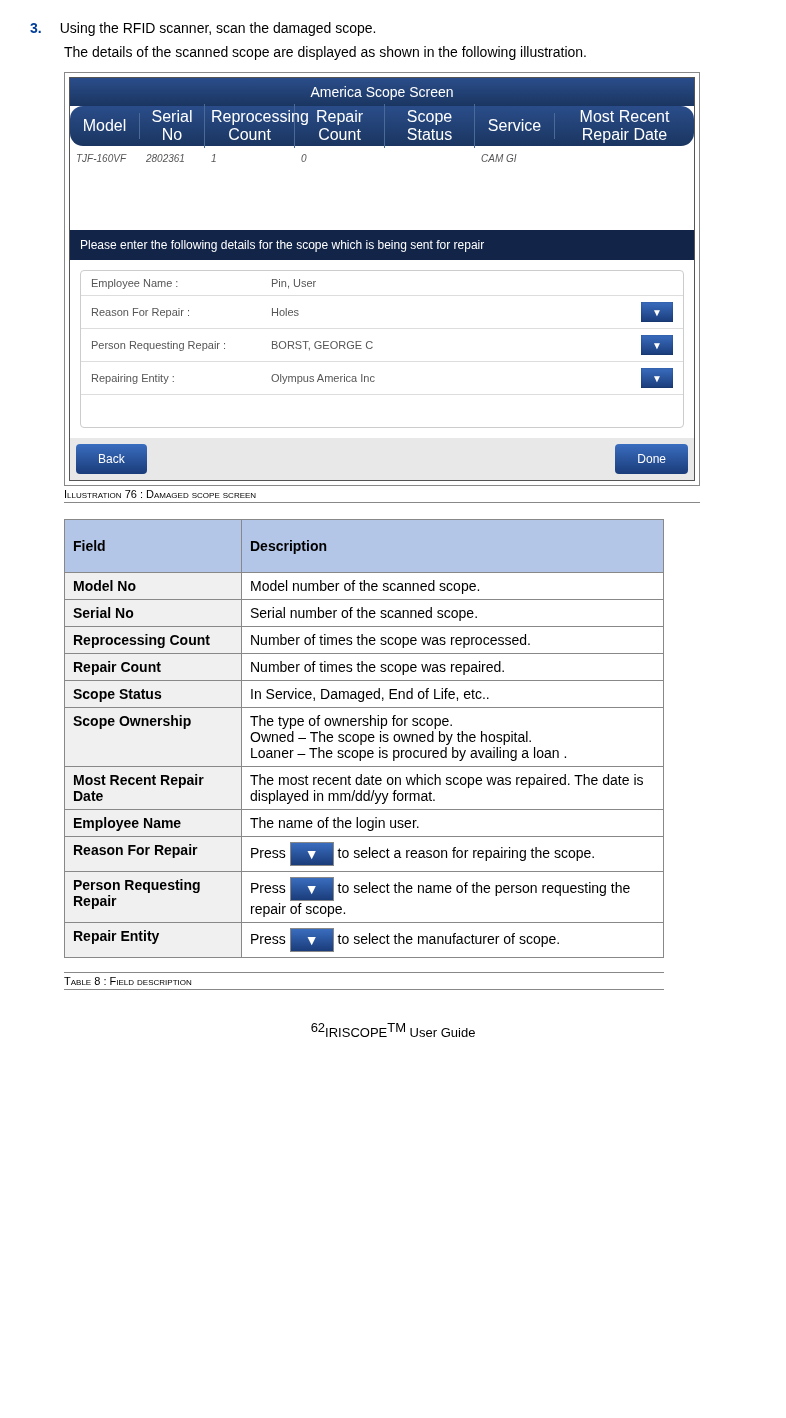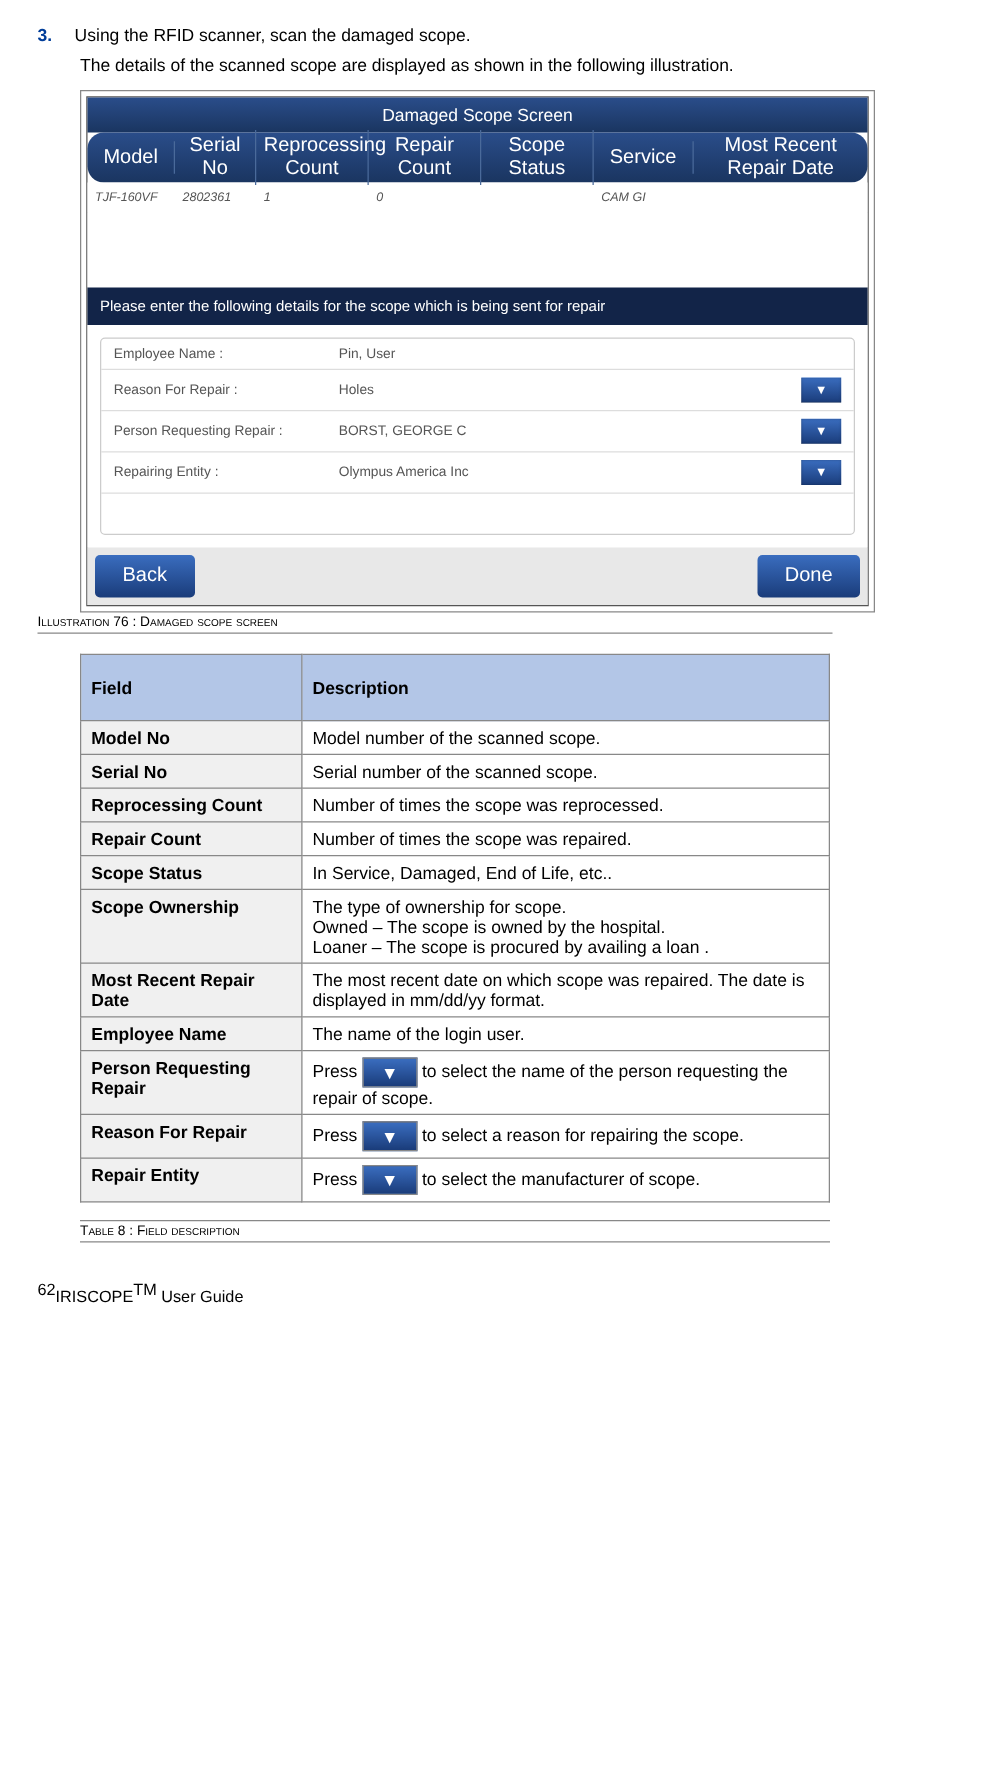--- a/index.html
+++ b/index.html
@@ -128,24 +128,25 @@
       background: #e8e8e8;
       display: flex;
       justify-content: space-between;
       padding: 6px;
     }
     .app-button {
       background: linear-gradient(#3a6dbf, #1a3c7a);
       color: #fff;
       padding: 8px 22px;
       border-radius: 4px;
-      font-size: 16px;
+      font-size: 12px;
     }
     
     .caption {
+      margin-left: 34px;
       font-size: 11px;
       font-variant: small-caps;
       margin-top: 2px;
       border-bottom: 1px solid #888;
       width: 636px;
       padding-bottom: 2px;
       margin-bottom: 16px;
     }
     
     
@@ -191,40 +192,40 @@
       margin-top: 14px;
       border-top: 1px solid #888;
       border-bottom: 1px solid #888;
       width: 600px;
       padding: 2px 0 2px 0;
       display: inline-block;
     }
     .footer {
       margin-top: 30px;
       display: flex;
-      justify-content: flex-start;
+      justify-content: center;
       font-size: 13px;
     }
     .tm { font-size: 13px; vertical-align: super; }
   </style>
 </head>
 <body>
 
 
 
 <div class="step-line">
   <span class="step-number">3.</span>
   <span class="step-text">Using the RFID scanner, scan the damaged scope.</span>
 </div>
 <div class="step-para">The details of the scanned scope are displayed as shown in the following illustration.</div>
 
 
 <div class="screenshot-border">
   <div class="screenshot-inner">
-    <div class="app-header">Damaged Scope Screen</div>
+    <div class="app-header">America Scope Screen</div>
     <div class="scope-table-header">
       <div class="scope-th" style="width:70px">Model</div>
       <div class="scope-th" style="width:65px">Serial No</div>
       <div class="scope-th" style="width:90px">Reprocessing Count</div>
       <div class="scope-th" style="width:90px">Repair Count</div>
       <div class="scope-th" style="width:90px">Scope Status</div>
       <div class="scope-th" style="width:80px">Service</div>
       <div class="scope-th" style="flex:1;border-right:none">Most Recent Repair Date</div>
     </div>
     <div class="scope-data-row">
@@ -305,26 +306,26 @@
       </tr>
       <tr>
         <td class="field">Most Recent Repair Date</td>
         <td>The most recent date on which scope was repaired. The  date is displayed in mm/dd/yy format.</td>
       </tr>
       <tr>
         <td class="field">Employee Name</td>
         <td>The name of the login user.</td>
       </tr>
       <tr>
+        <td class="field">Reason For Repair</td>
+        <td>Press <span class="dropdown-icon-inline">▼</span> to select a reason for repairing the scope.</td>
+      </tr>
+      <tr>
         <td class="field">Person Requesting Repair</td>
         <td>Press <span class="dropdown-icon-inline">▼</span> to select the name of the person requesting the repair of scope.</td>
-      </tr>
-      <tr>
-        <td class="field">Reason For Repair</td>
-        <td>Press <span class="dropdown-icon-inline">▼</span> to select a reason for repairing the scope.</td>
       </tr>
       <tr>
         <td class="field">Repair Entity</td>
         <td>Press <span class="dropdown-icon-inline">▼</span> to select the manufacturer of scope.</td>
       </tr>
     </tbody>
 </table>
 
 <div class="table-caption">Table 8 :   Field description</div>
 

